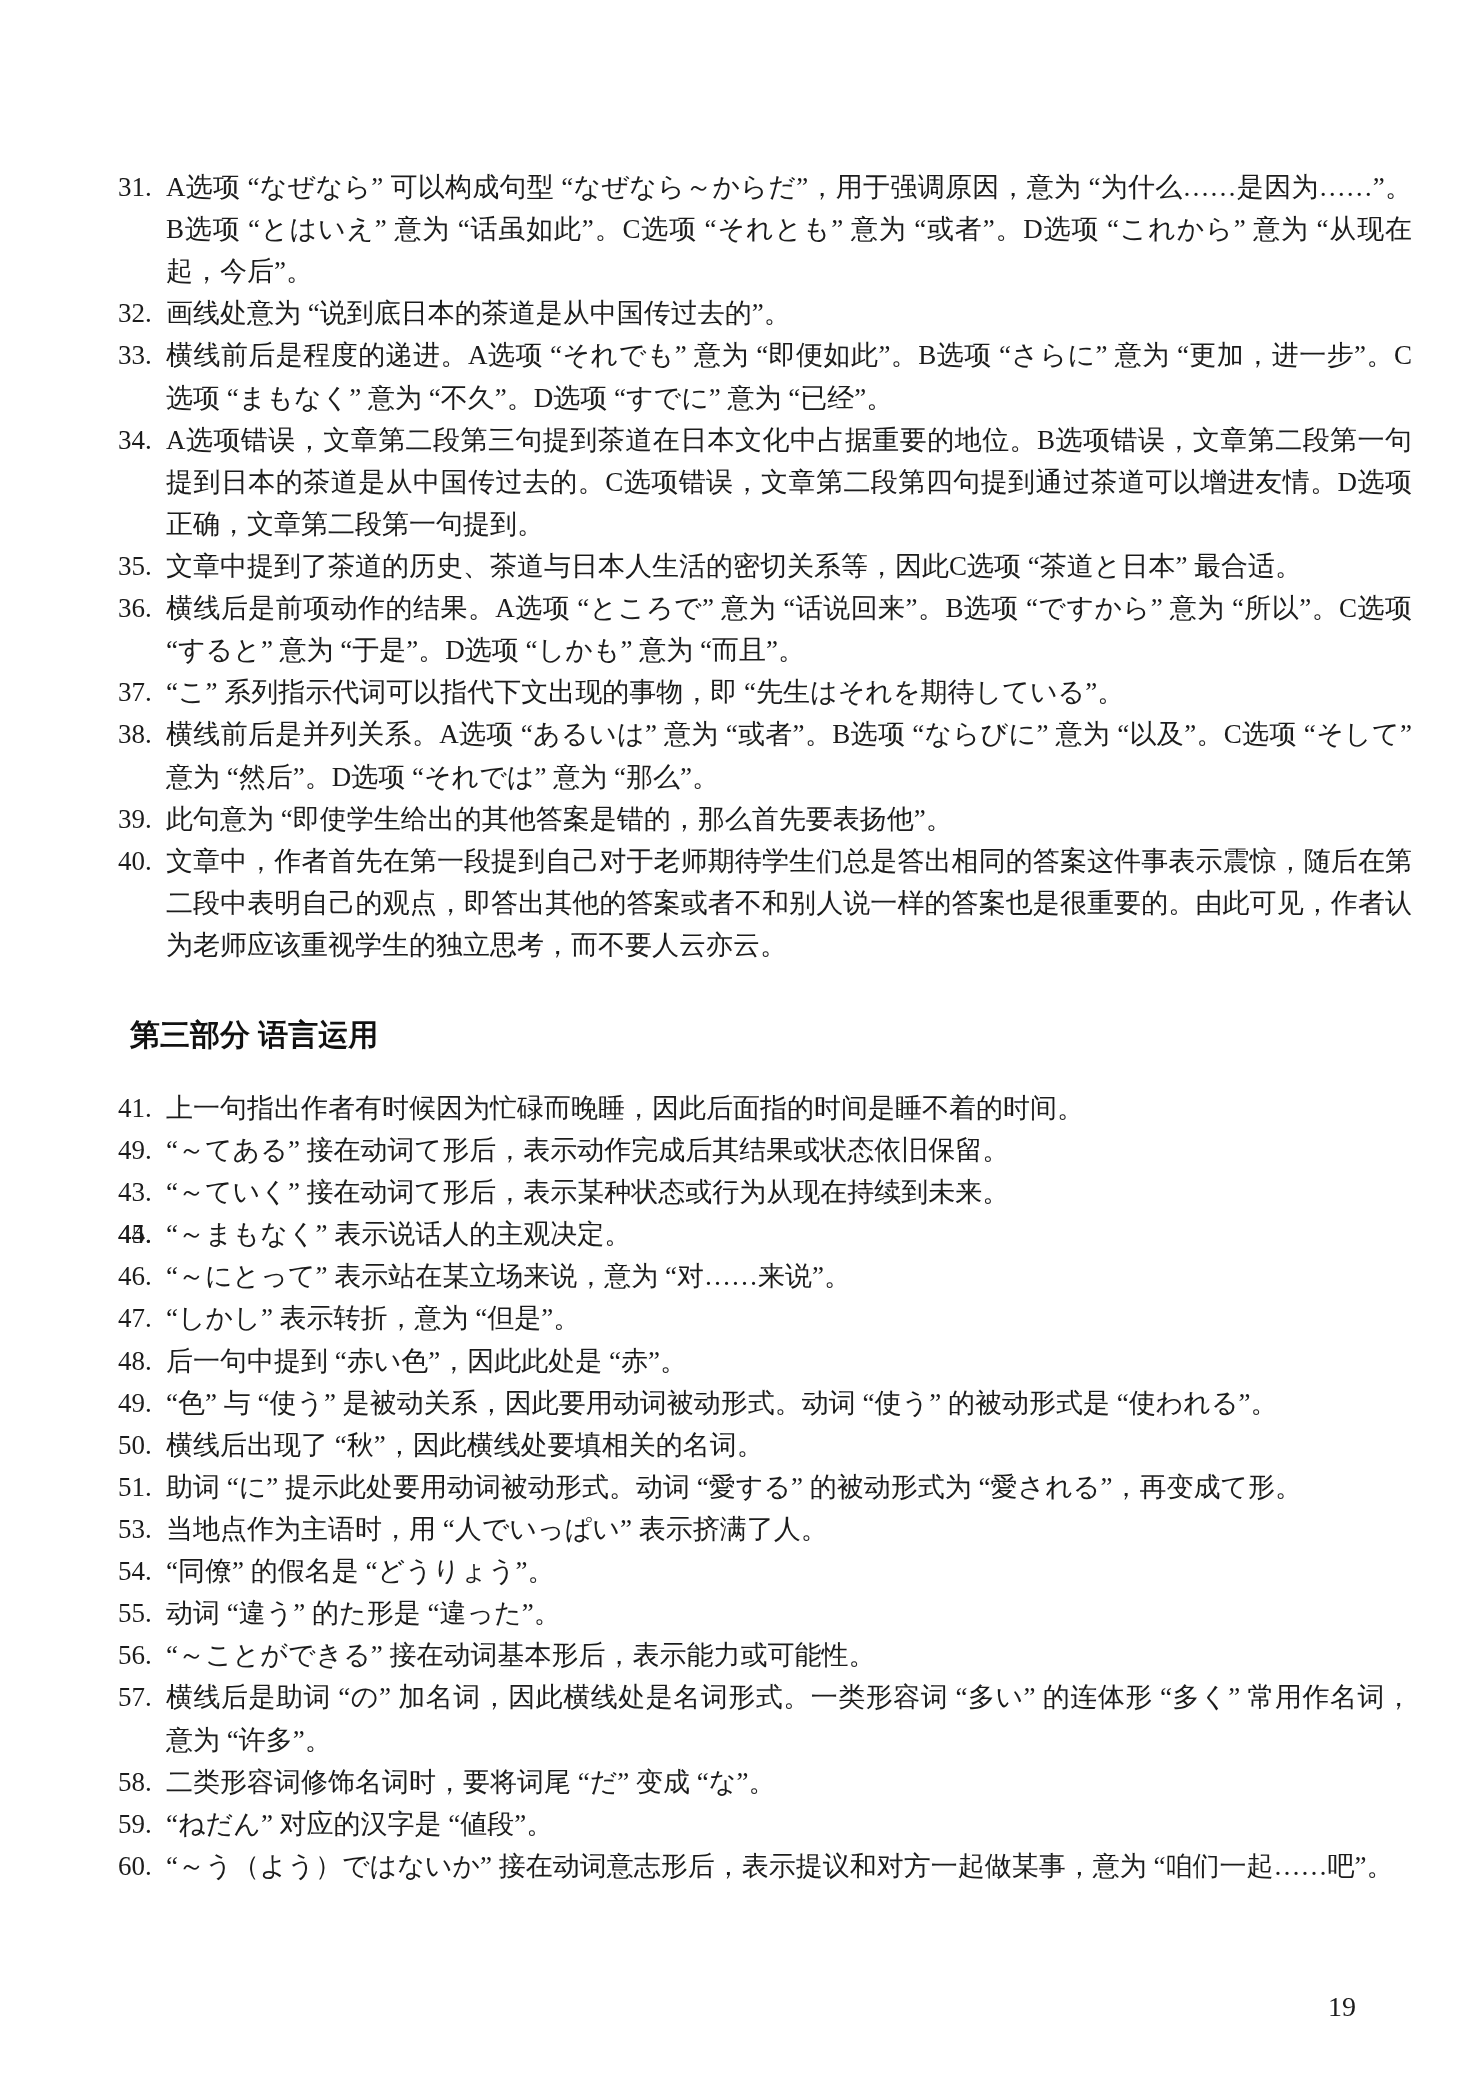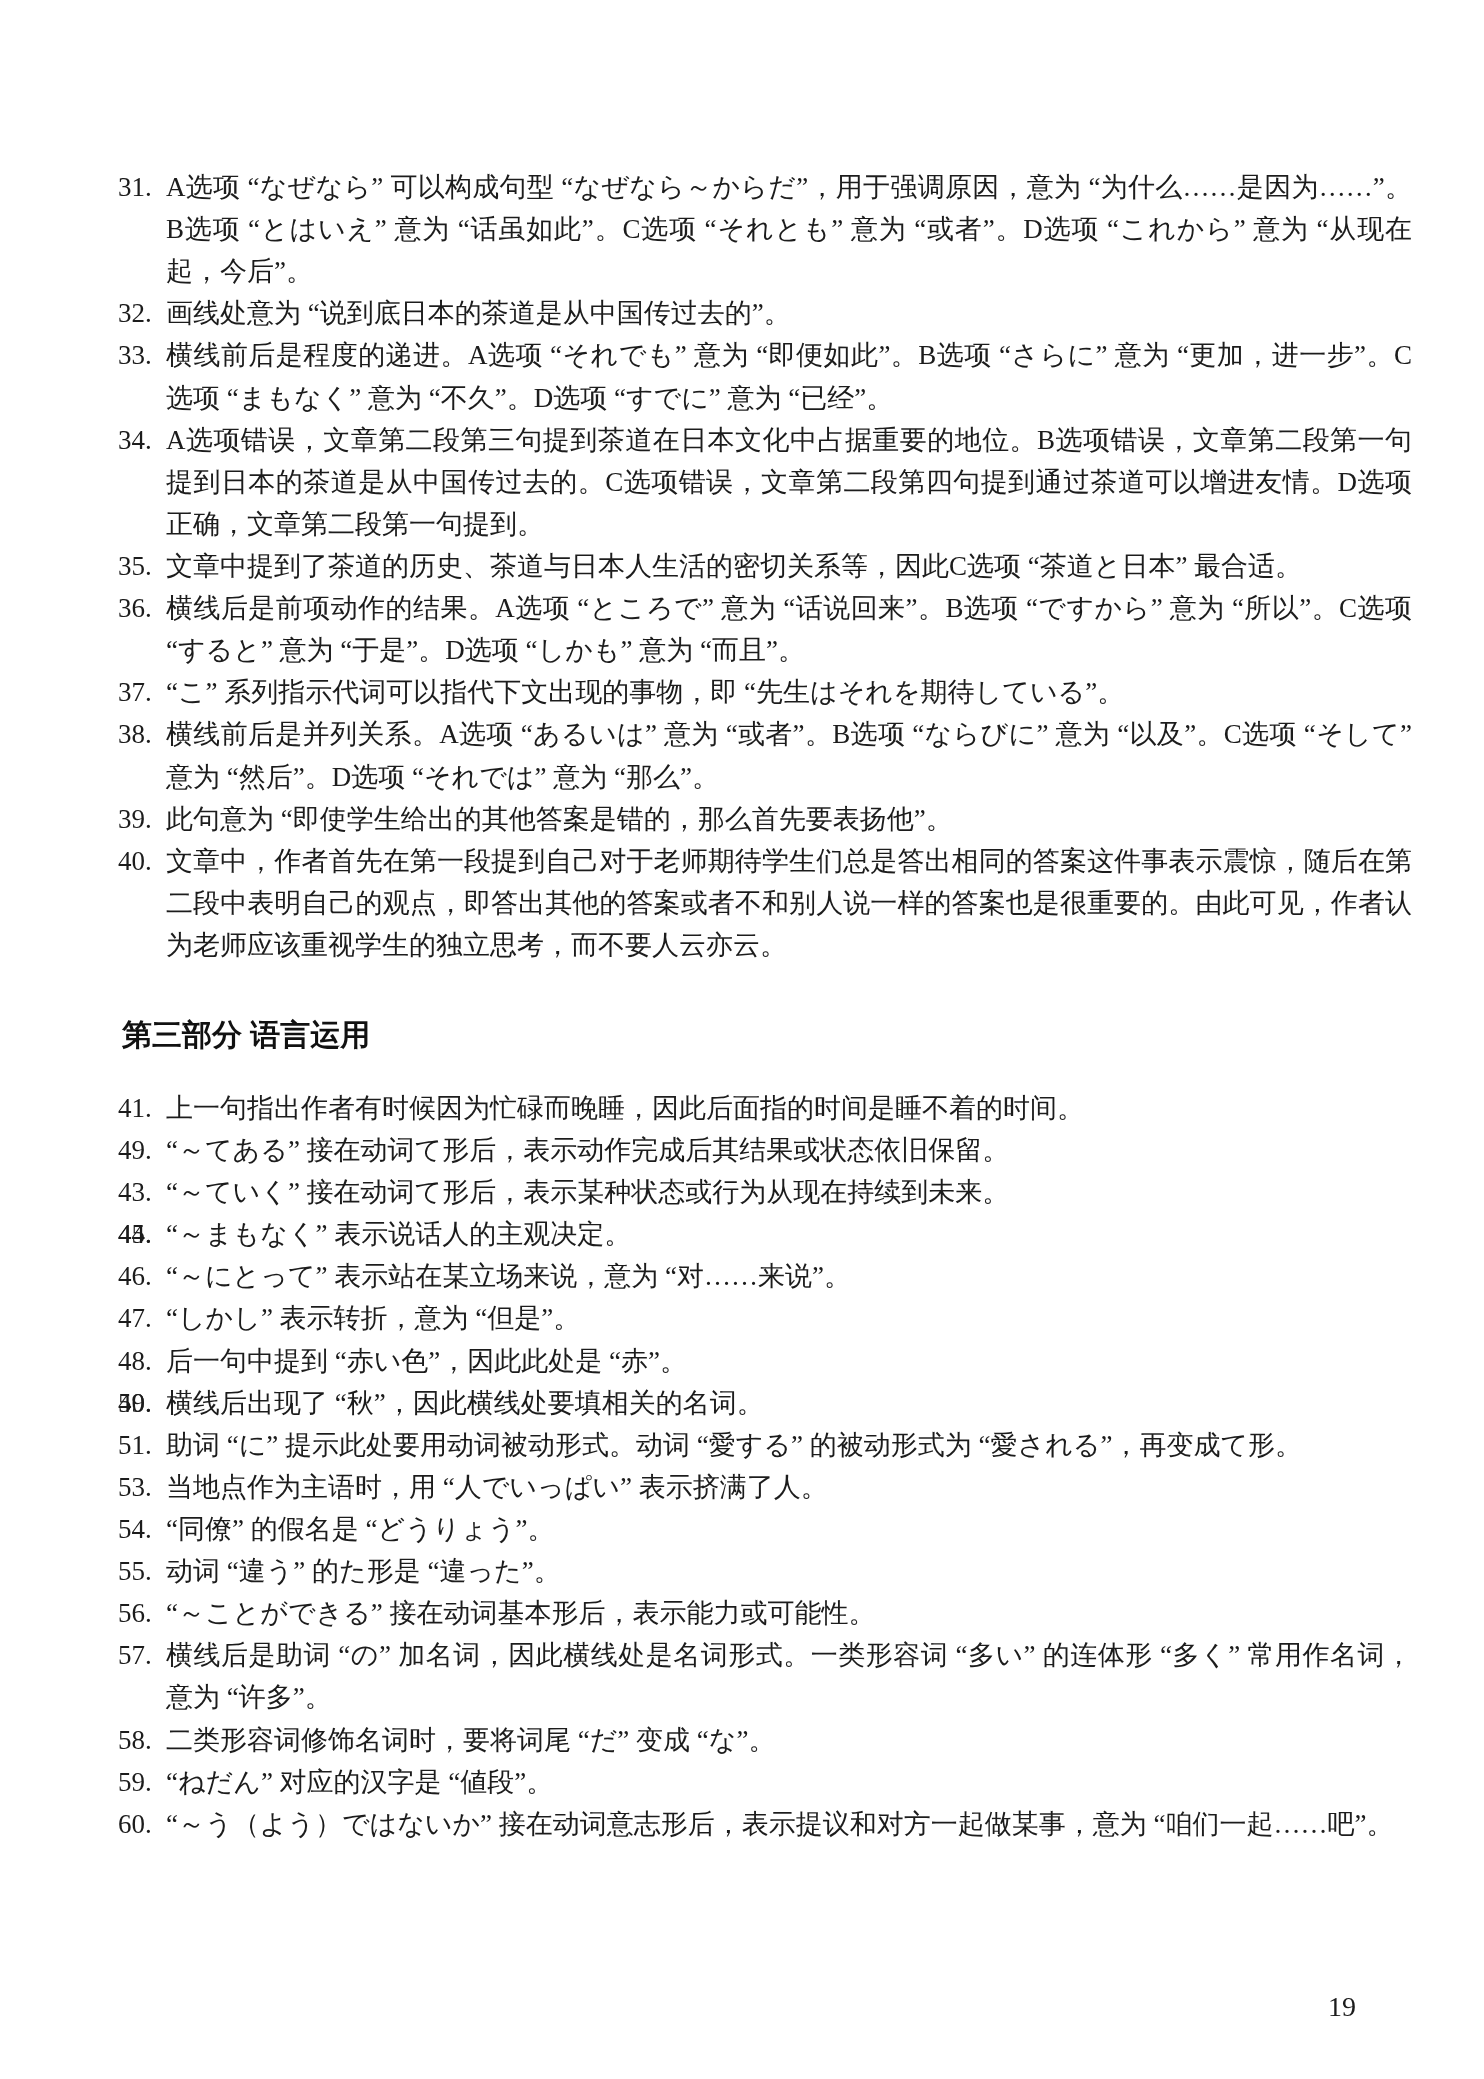--- a/index.html
+++ b/index.html
@@ -25,21 +25,21 @@
     position: absolute;
     left: 0;
     top: 0;
     white-space: nowrap;
   }
   .section-heading {
     font-family: "Liberation Sans", "DejaVu Sans", sans-serif;
     font-weight: 700;
     font-size: 30px;
     color: #111111;
-    margin: 46px 0 28px 4px;
+    margin: 46px 0 28px 12px;
   }
   .page-number {
     position: absolute;
     right: 128px;
     bottom: 50px;
     font-size: 28px;
     color: #1c1c1c;
   }
 </style>
 </head>
@@ -116,20 +116,21 @@
   <div class="item">
     <span class="num">47.</span>
     <span class="text">“しかし” 表示转折，意为 “但是”。</span>
   </div>
   <div class="item">
     <span class="num">48.</span>
     <span class="text">后一句中提到 “赤い色”，因此此处是 “赤”。</span>
   </div>
   <div class="item">
     <span class="num">49.</span>
+    <span class="text">“色” 与 “使う” 是被动关系，因此要用动词被动形式。动词 “使う” 的被动形式是 “使われる”。</span>
   </div>
   <div class="item">
     <span class="num">50.</span>
     <span class="text">横线后出现了 “秋”，因此横线处要填相关的名词。</span>
   </div>
   <div class="item">
     <span class="num">51.</span>
     <span class="text">助词 “に” 提示此处要用动词被动形式。动词 “愛する” 的被动形式为 “愛される”，再变成て形。</span>
   </div>
   <div class="item">

